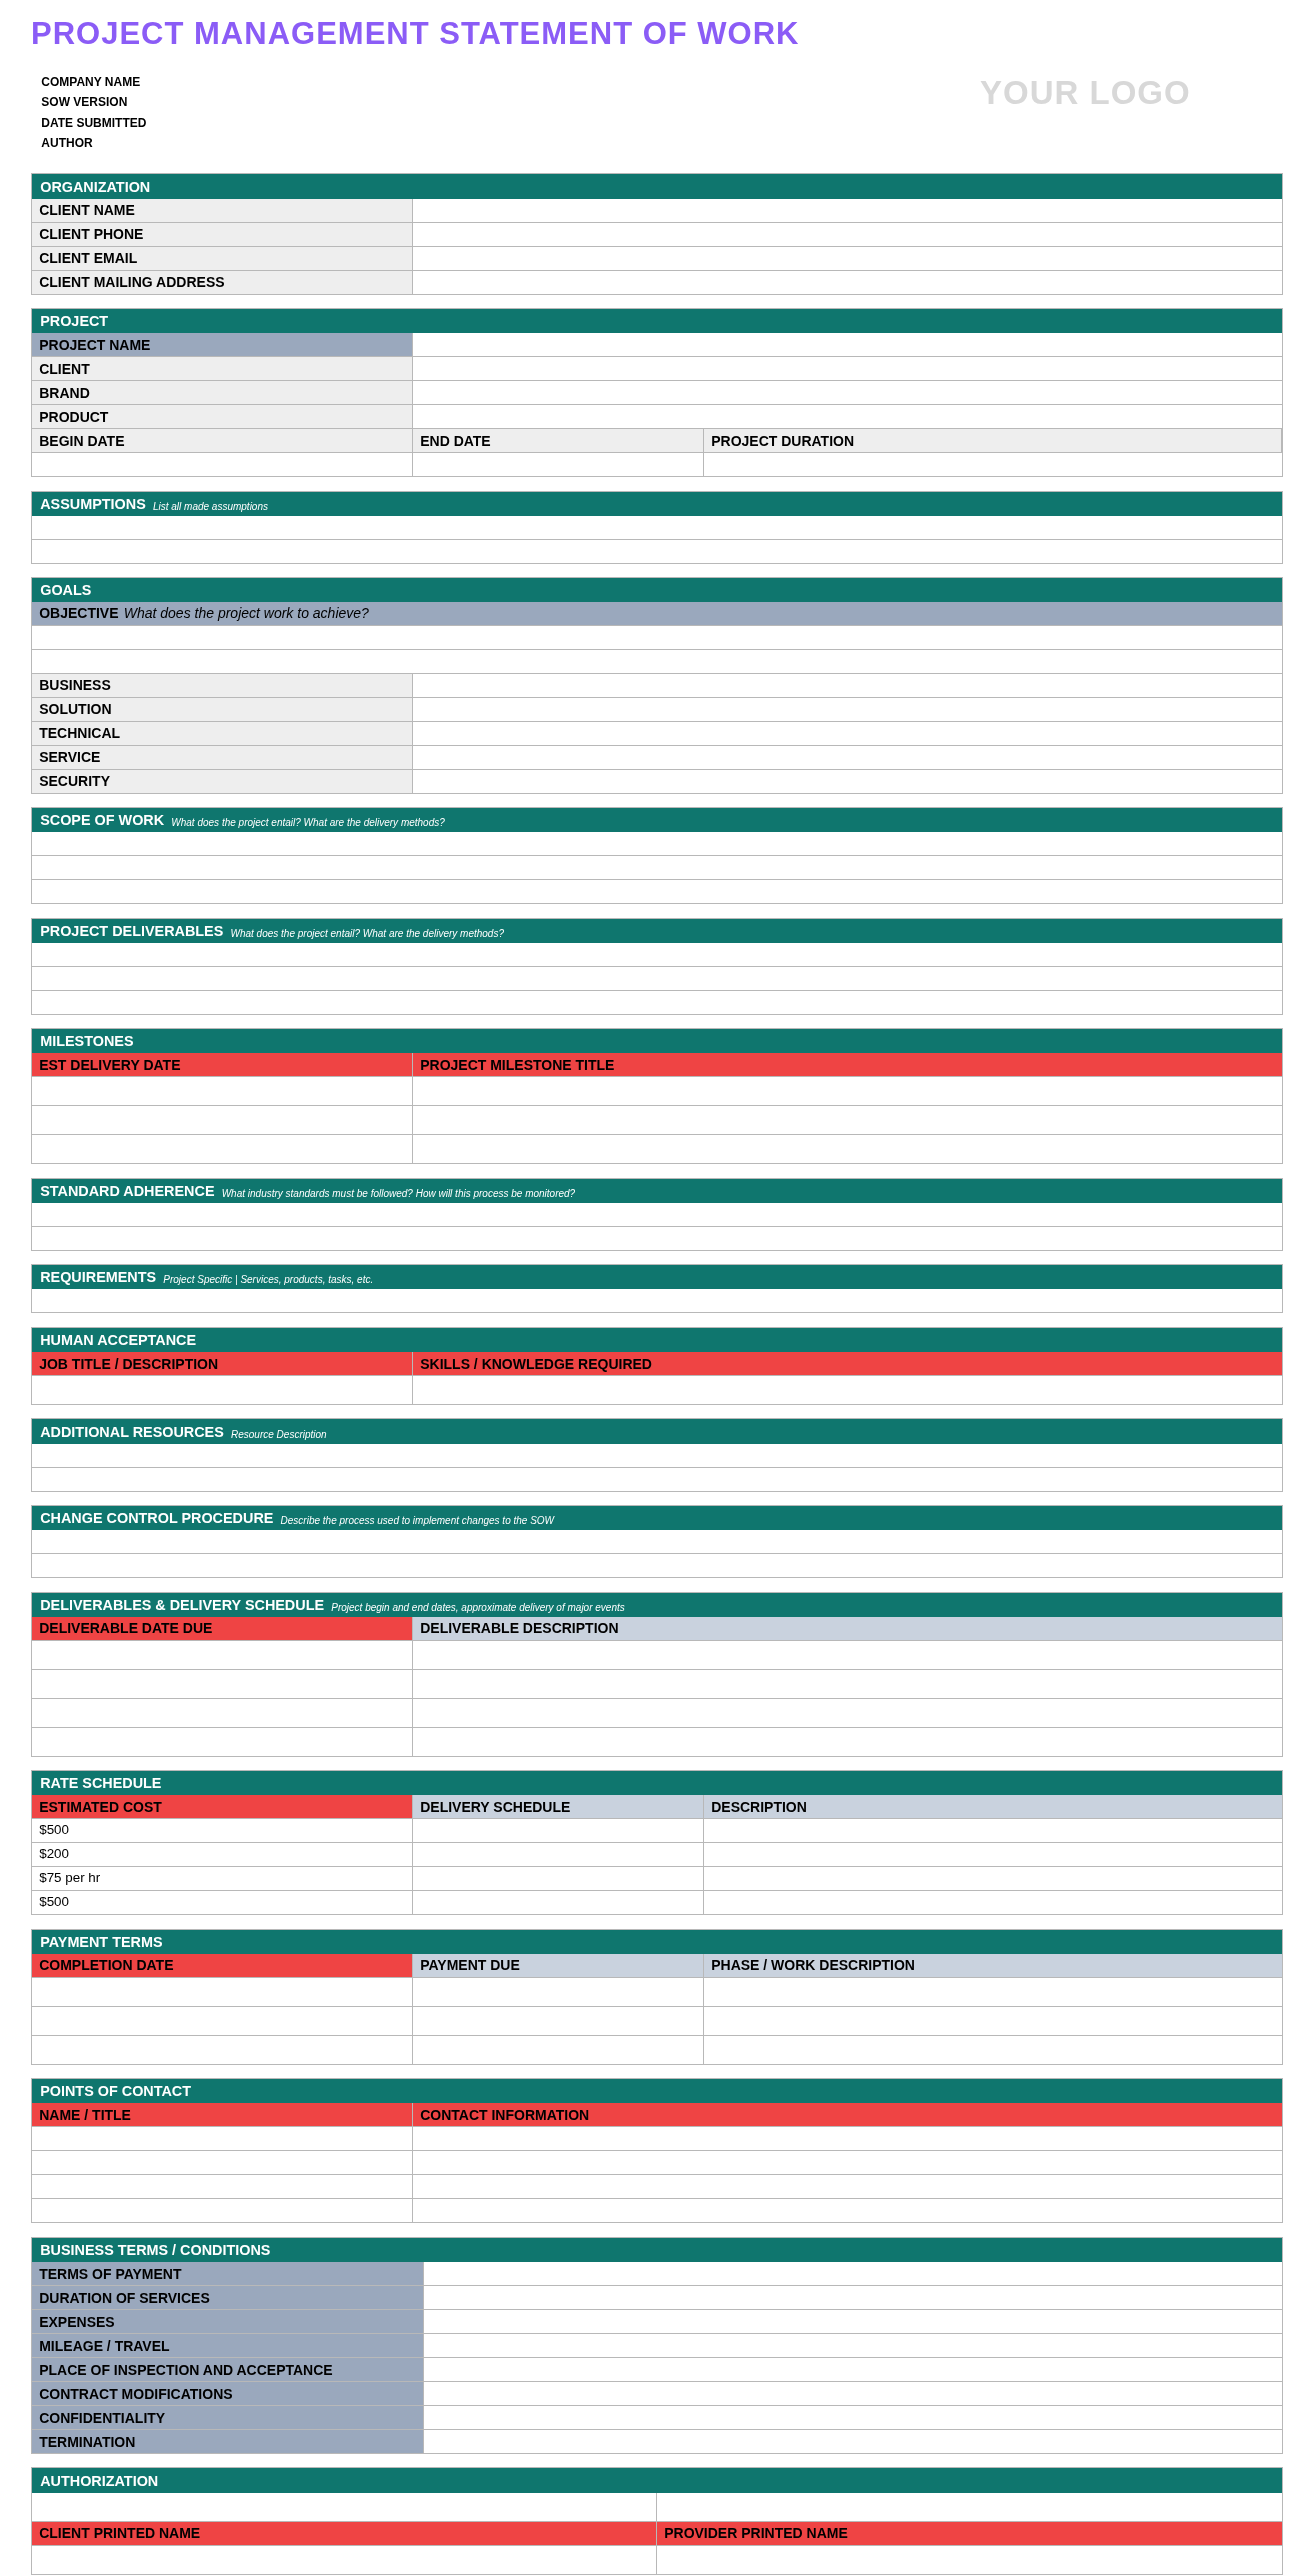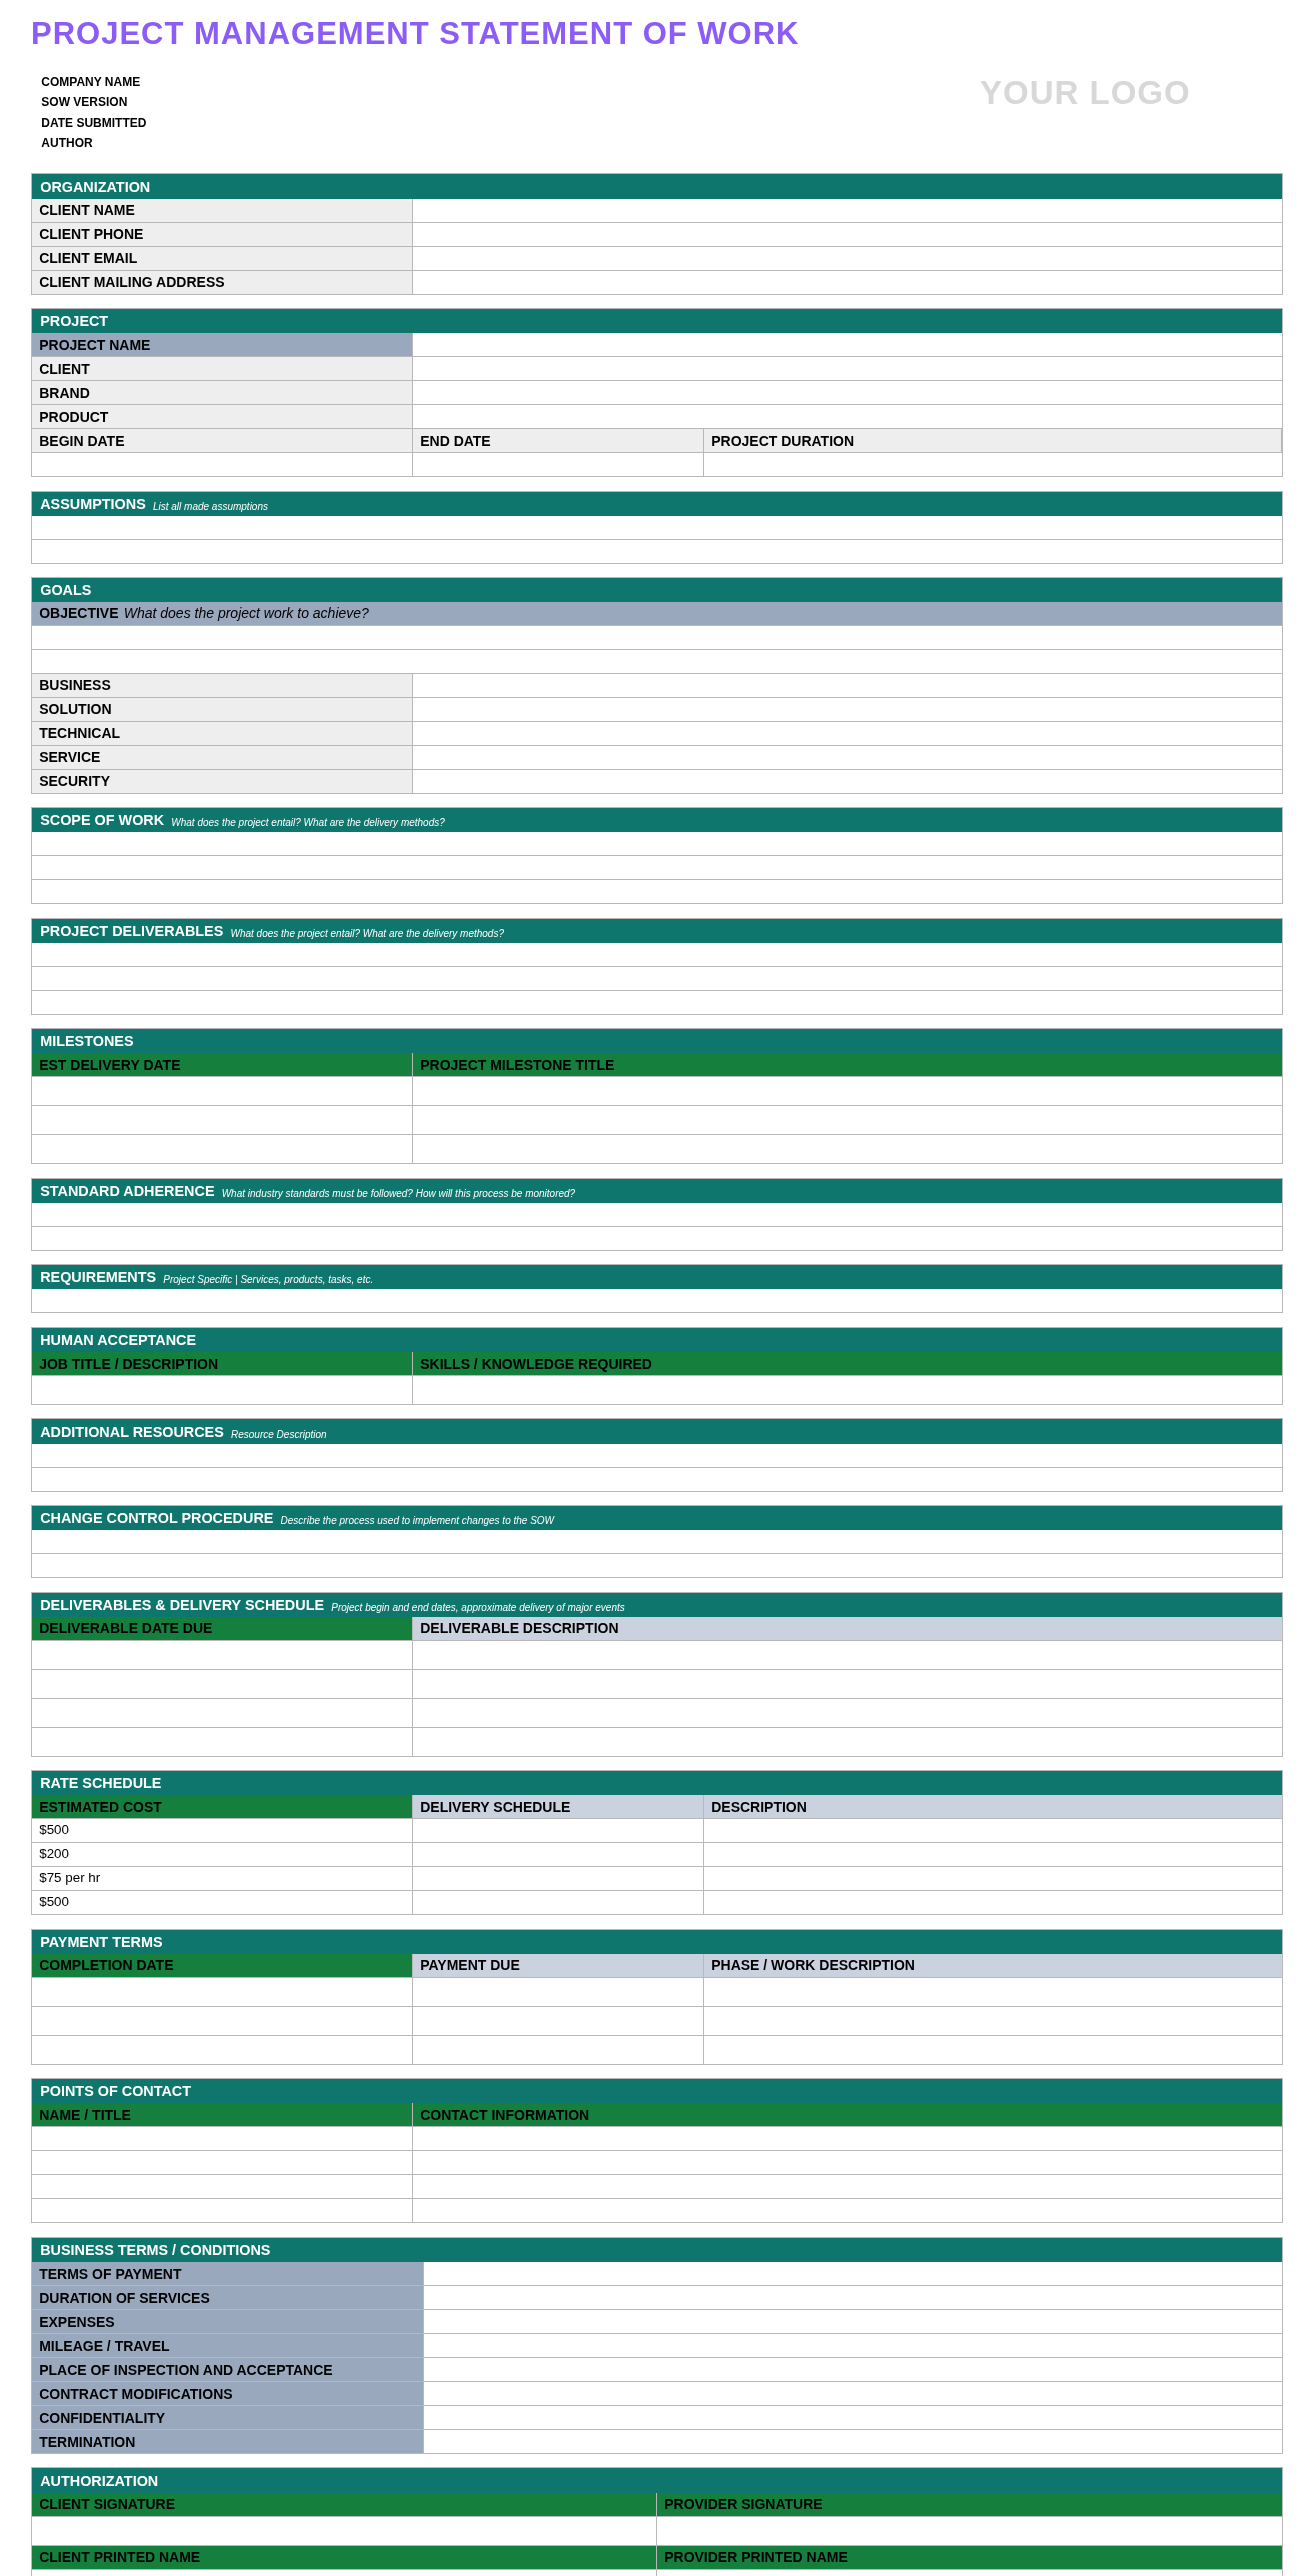--- a/index.html
+++ b/index.html
@@ -77,21 +77,21 @@
   }
   .label-cell.blue { background: #9aa8bd; }
   .value-cell { background: #fff; flex: 1; }
   .col-narrow { width: 381px; flex: 0 0 381px; }
   .col-narrow2 { width: 392px; flex: 0 0 392px; }
   .col-third  { width: 291px; flex: 0 0 291px; }
 
   
   .hdr-row { display: flex; border-top: 1px solid #b8b8b8; }
   .hdr-cell {
-    background: #15803d;
+    background: #ef4444;
     font-weight: 700;
     padding: 3.1px 7.2px;
     font-size: 14px;
     min-height: 23px;
     display: flex;
     align-items: center;
     border-right: 1px solid #b8b8b8;
   }
   .hdr-cell.light { background: #c9d2de; }
   .hdr-cell:last-child { border-right: none; }
@@ -502,24 +502,20 @@
   <div class="row">
       <div class="cell label-cell blue col-narrow2">TERMINATION</div>
       <div class="cell value-cell"></div>
     </div>
 </div>
 
 <div class="section">
   <div class="section-title">
       <span>AUTHORIZATION</span>
     </div>
-  <div class="hdr-row">
-    <div class="hdr-cell" style="flex:0 0 50%">CLIENT SIGNATURE</div>
-    <div class="hdr-cell flex1">PROVIDER SIGNATURE</div>
-  </div>
   <div class="body-row">
       <div class="body-cell tall" style="flex:0 0 50%"></div>
       <div class="body-cell flex1 tall"></div>
     </div>
   <div class="hdr-row">
     <div class="hdr-cell" style="flex:0 0 50%">CLIENT PRINTED NAME</div>
     <div class="hdr-cell flex1">PROVIDER PRINTED NAME</div>
   </div>
   <div class="body-row">
       <div class="body-cell tall" style="flex:0 0 50%"></div>

